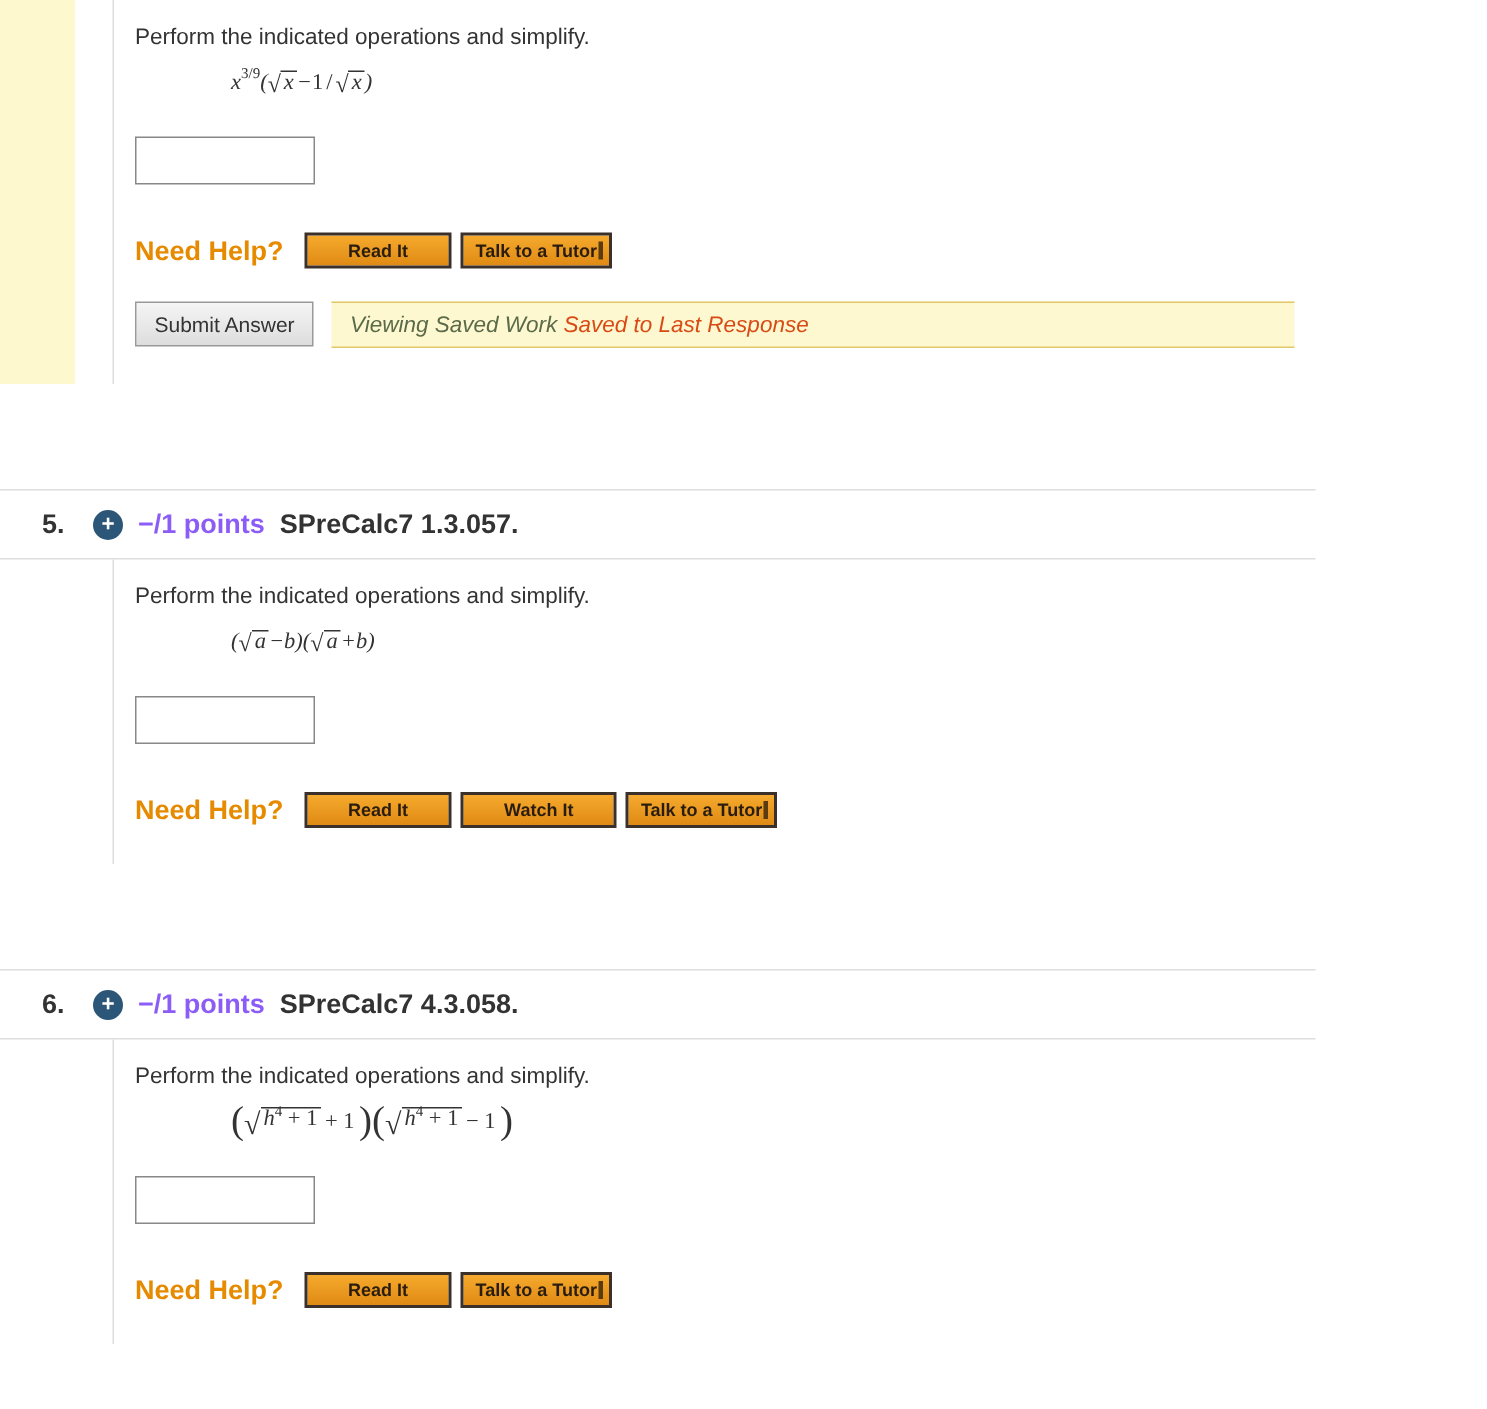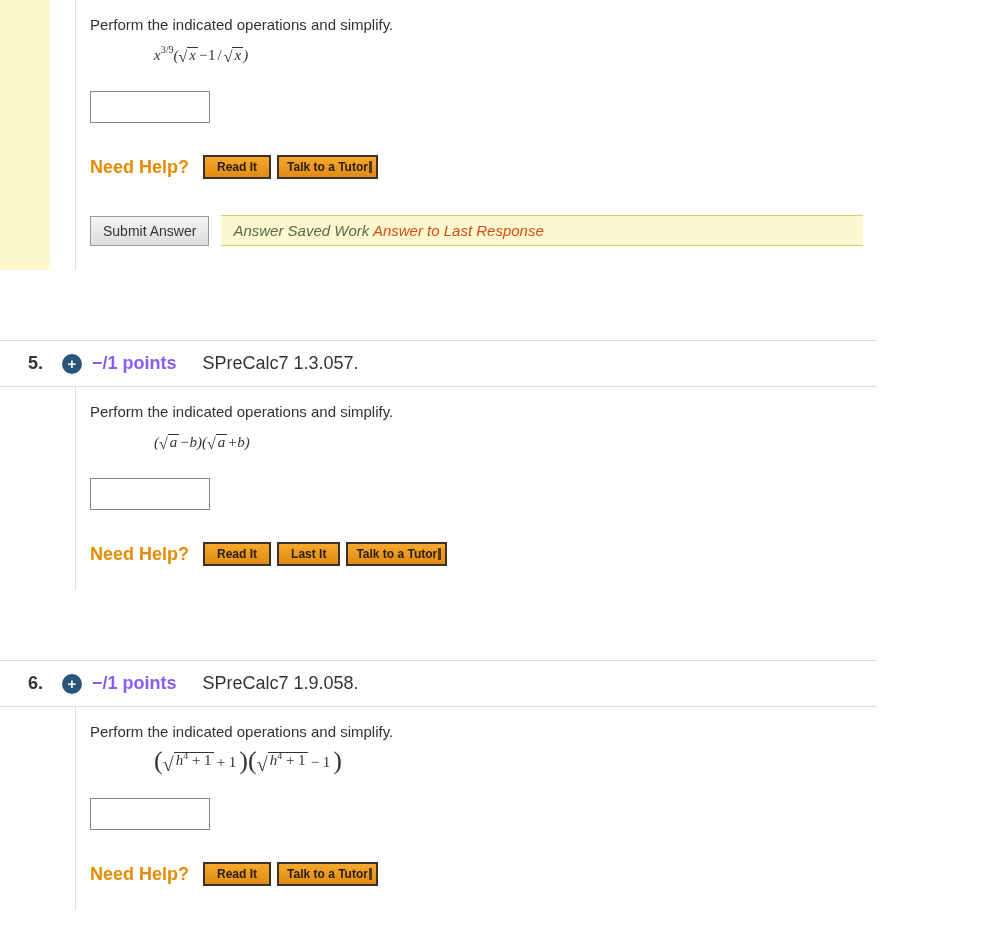--- a/index.html
+++ b/index.html
@@ -26,21 +26,21 @@
     display: inline-flex;
     width: 20px; height: 20px;
     border-radius: 50%;
     background: #2b5678;
     color: #fff;
     align-items: center; justify-content: center;
     font-size: 15px; font-weight: bold;
     line-height: 1;
   }
   .points { color: #8b5cf6; font-weight: bold; }
-  .src { color: #333; font-weight: normal; margin-left: 16px; }
+  .src { color: #333; font-weight: bold; }
   .q-body {
     margin-left: 75px;
     border-left: 1px solid #ddd;
     padding: 14px 14px 24px 14px;
   }
   .q-body.first { margin-left: 75px; }
   .first-wrap { display: flex; }
   .yellow-bar { width: 50px; background: #fef8cf; }
   .instr { color: #333; margin: 2px 0 6px 0; }
   .math-row {
@@ -58,21 +58,21 @@
     margin: 6px 0 22px 0;
   }
   .need-help-row { display: flex; align-items: center; gap: 6px; margin-top: 10px; }
   .need-help-label { color: #e68a00; font-weight: bold; font-size: 18px; margin-right: 8px; }
   .help-btn {
     background: linear-gradient(#f5aa2d, #e08a14);
     border: 2px solid #3b302a;
     color: #2a1d0f;
     font-size: 12px;
     font-weight: bold;
-    padding: 3px 12px;
+    padding: 3px 27px;
     cursor: pointer;
     font-family: Arial, sans-serif;
   }
   .tutor-btn {
     background: linear-gradient(#f5aa2d, #e08a14);
     border: 2px solid #3b302a;
     color: #2a1d0f;
     font-size: 12px;
     font-weight: bold;
     padding: 3px 8px;
@@ -80,21 +80,21 @@
     cursor: pointer;
     font-family: Arial, sans-serif;
     text-align: right;
   }
   .tutor-btn::after {
     content: "";
     position: absolute;
     right: 4px; top: 4px; bottom: 4px; width: 3px;
     background: #5a3b0d;
   }
-  .submit-row { display: flex; align-items: center; margin-top: 36px; }
+  .submit-row { display: flex; align-items: flex-start; margin-top: 22px; }
   .submit-btn {
     background: linear-gradient(#f5f5f5, #ddd);
     border: 1px solid #999;
     padding: 6px 12px;
     font-size: 14px;
     cursor: pointer;
     font-family: Arial, sans-serif;
     color: #333;
   }
   .saved-box {
@@ -158,21 +158,21 @@
       </div>
       <input class="answer-input" type="text" style="">
       <div class="need-help-row">
         <span class="need-help-label">Need Help?</span>
         <button class="help-btn">Read It</button>
         <button class="tutor-btn">Talk to a Tutor</button>
       </div>
       <div class="submit-row">
         <button class="submit-btn">Submit Answer</button>
         <div class="saved-box">
-          <span>Answer Saved Work </span><span class="revert">Answer to Last Response</span>
+          <span>Viewing Saved Work </span><span class="revert">Saved to Last Response</span>
         </div>
       </div>
     </div>
   </div>
 
   <div class="spacer-lg"></div>
 
   <div class="question-block">
     <div class="q-header">
       <span class="q-num">5.</span>
@@ -196,34 +196,34 @@
             <span class="bar">a</span>
           </span>
           <span> + </span>
           <span>b</span>
           <span>)</span>
       </div>
       <input class="answer-input" type="text" style="">
       <div class="need-help-row">
         <span class="need-help-label">Need Help?</span>
         <button class="help-btn">Read It</button>
-        <button class="help-btn">Last It</button>
+        <button class="help-btn">Watch It</button>
         <button class="tutor-btn">Talk to a Tutor</button>
       </div>
     </div>
   </div>
 
   <div class="spacer-lg"></div>
 
   <div class="question-block">
     <div class="q-header">
       <span class="q-num">6.</span>
       <span class="expand-icon">+</span>
       <span class="points">−/1 points</span>
-      <span class="src">SPreCalc7 1.9.058.</span>
+      <span class="src">SPreCalc7 4.3.058.</span>
     </div>
     <div class="q-body">
       <div class="instr">Perform the indicated operations and simplify.</div>
       <div class="math-row">
         <span class="big-paren">(</span>
         <span class="sqrt">
             <span class="tick" style="font-size:20px">√</span>
             <span class="bar"><span>h</span><span class="sup">4</span><span style="font-style:normal"> + 1</span></span>
           </span>
         <span class="pad" style="font-style:normal"> + 1</span>

